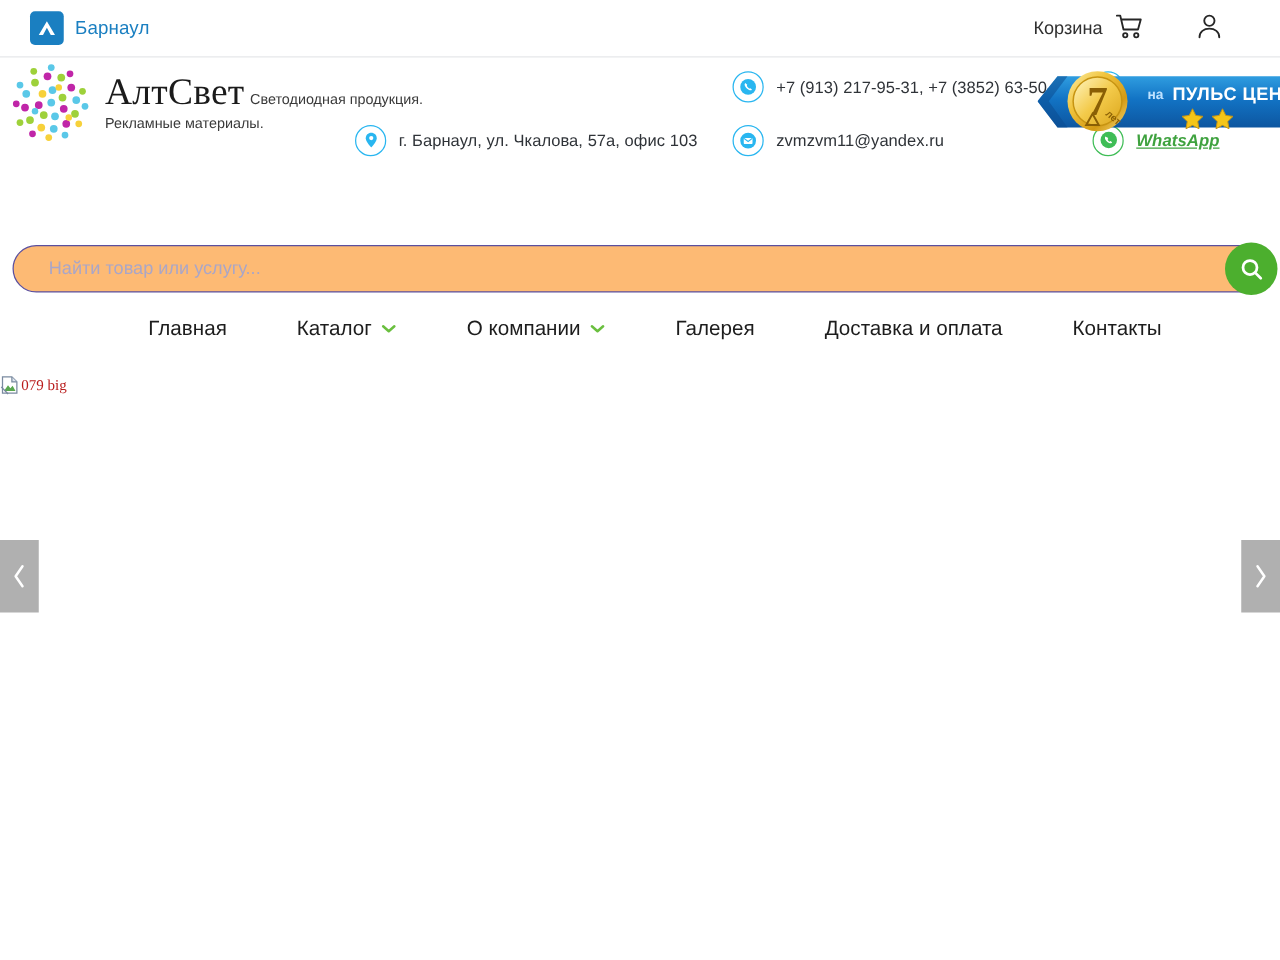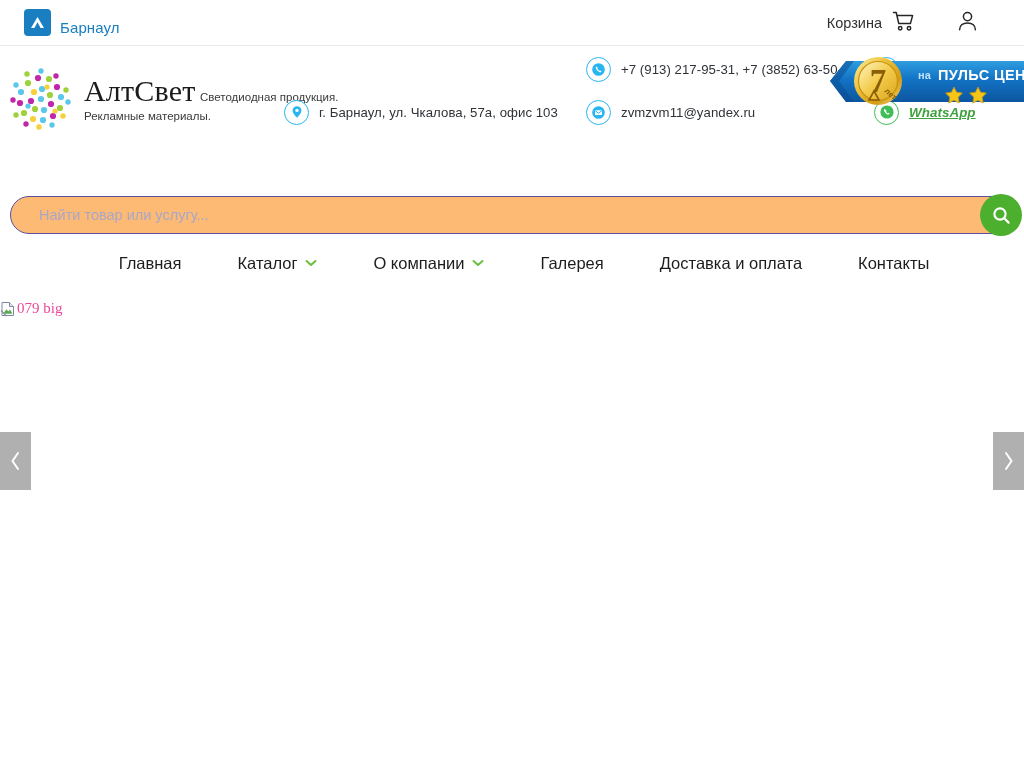--- a/index.html
+++ b/index.html
@@ -16,21 +16,21 @@
   .topbar {
     position: relative;
     height: 46px;
     border-bottom: 1px solid #e6e8ea;
     display: flex;
     align-items: center;
     background: #fff;
   }
   .topbar-left {
     display: flex;
-    align-items: flex-end;
+    align-items: center;
     gap: 9px;
     margin-left: 24px;
   }
   .city-logo {
     width: 27px; height: 27px;
     border-radius: 4px;
     background: #1a7fc1;
     display: flex; align-items: center; justify-content: center;
   }
   .city-logo svg { display:block; }
@@ -64,21 +64,21 @@
   .award-badge svg { display:block; }
 
   
   .header {
     position: relative;
     height: 150px;
     padding-top: 14px;
   }
   .brand {
     position: absolute;
-    left: 10px; top: 22px;
+    left: 10px; top: 5px;
     display: flex; align-items: center; gap: 12px;
   }
   .brand-dots { width: 62px; height: 62px; display:block; }
   .brand-text { padding-top: 2px; }
   .brand-title {
     font-family: "Liberation Serif", "DejaVu Serif", serif;
     font-size: 30px;
     color: #1b1b1b;
     line-height: 1.05;
     letter-spacing: .2px;
@@ -191,22 +191,22 @@
   }
   .broken-image {
     position: absolute;
     left: 0; top: 8px;
     display: inline-flex;
     align-items: center;
     gap: 1px;
   }
   .broken-icon { width: 16px; height: 16px; display:block; }
   .broken-alt {
-    font-size: 15px;
-    color: #ec4899;
+    font-size: 12px;
+    color: #b91c1c;
     font-family: "Liberation Serif", "DejaVu Serif", serif;
   }
   .slider-arrow {
     position: absolute;
     top: 140px;
     width: 31px; height: 58px;
     background: #b0b0b0;
     display:flex; align-items:center; justify-content:center;
     cursor: pointer;
     border: none;

